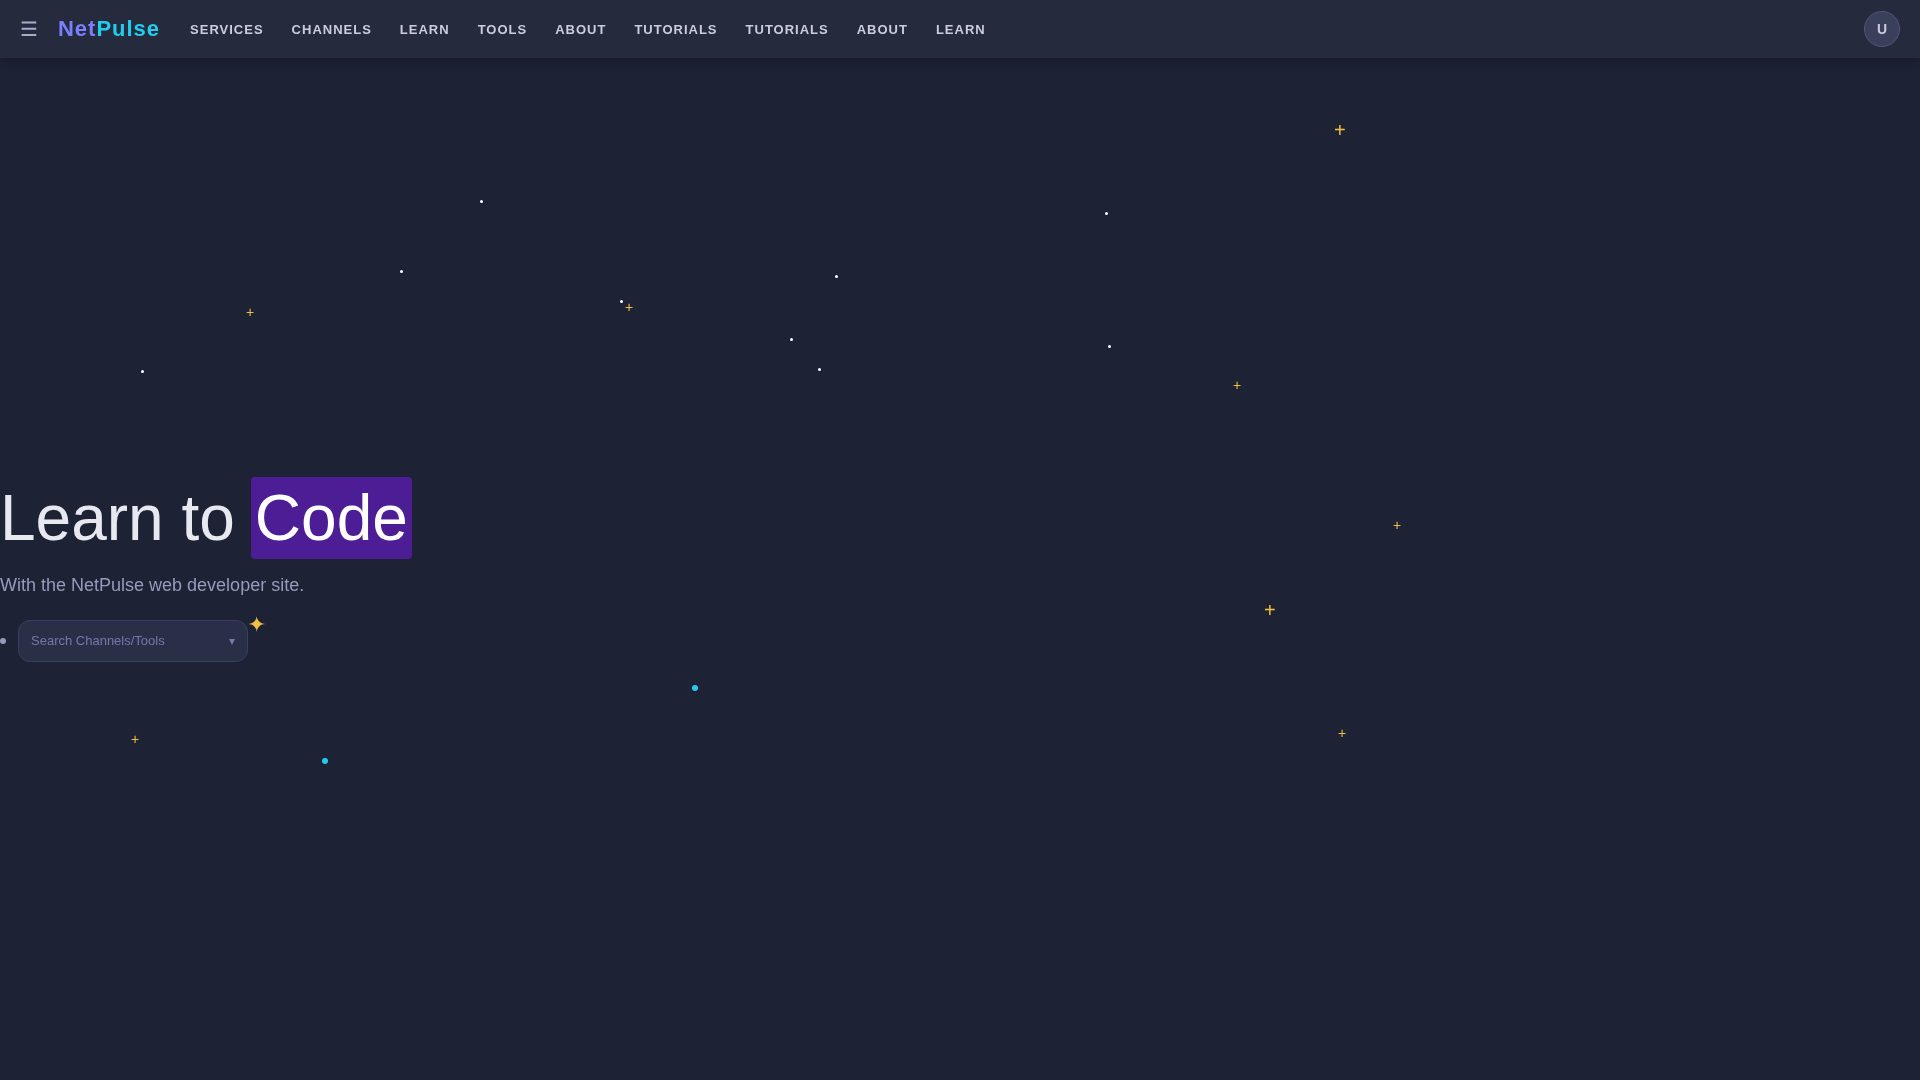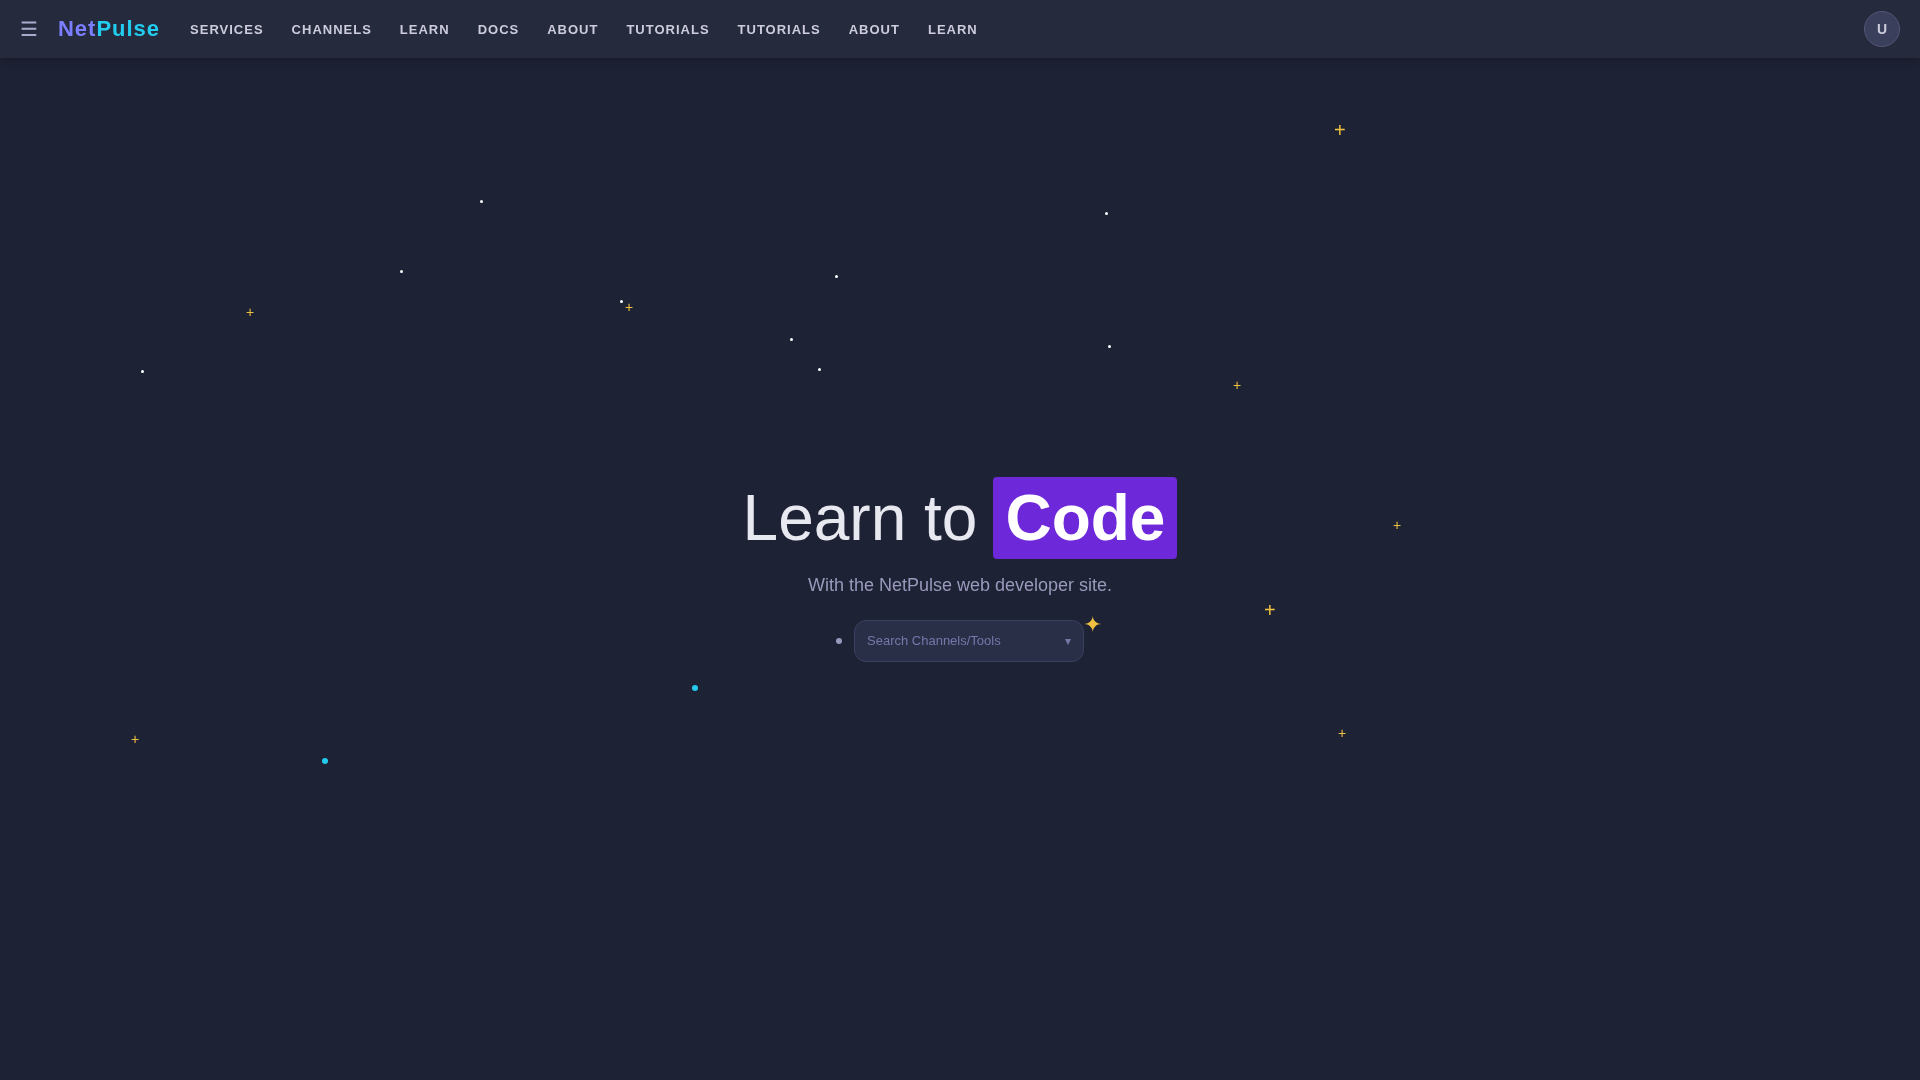--- a/index.html
+++ b/index.html
@@ -78,41 +78,41 @@
 
     
     .hero {
       position: absolute;
       top: 58px;
       left: 0;
       width: 1920px;
       height: calc(1080px - 58px);
       display: flex;
       flex-direction: column;
-      align-items: center;
+      align-items: flex-start;
       justify-content: center;
       gap: 0;
     }
 
     .hero-title {
       font-size: 64px;
       color: #e8e8f0;
       font-weight: 300;
       margin-bottom: 16px;
       display: flex;
       align-items: center;
       gap: 16px;
     }
 
     .hero-title .code-box {
-      background-color: #6d28d9;
+      background-color: #4c1d95;
       color: #ffffff;
-      padding: 4px 12px;
+      padding: 4px 4px;
       border-radius: 4px;
-      font-weight: 700;
+      font-weight: 400;
     }
 
     .hero-subtitle {
       color: #9999bb;
       font-size: 18px;
       margin-bottom: 24px;
     }
 
     .search-container {
       display: flex;
@@ -201,21 +201,21 @@
   <span class="hamburger">☰</span>
 
   <div class="logo">
     <span class="net">Net</span><span class="pulse">Pulse</span>
   </div>
 
   <div class="nav-links">
     <a class="nav-link">SERVICES</a>
     <a class="nav-link">CHANNELS</a>
     <a class="nav-link">LEARN</a>
-    <a class="nav-link">DOCS</a>
+    <a class="nav-link">TOOLS</a>
     <a class="nav-link">ABOUT</a>
     <a class="nav-link">TUTORIALS</a>
     <a class="nav-link">TUTORIALS</a>
     <a class="nav-link">ABOUT</a>
     <a class="nav-link">LEARN</a>
   </div>
 
   <div class="user-avatar">U</div>
 </nav>
 

